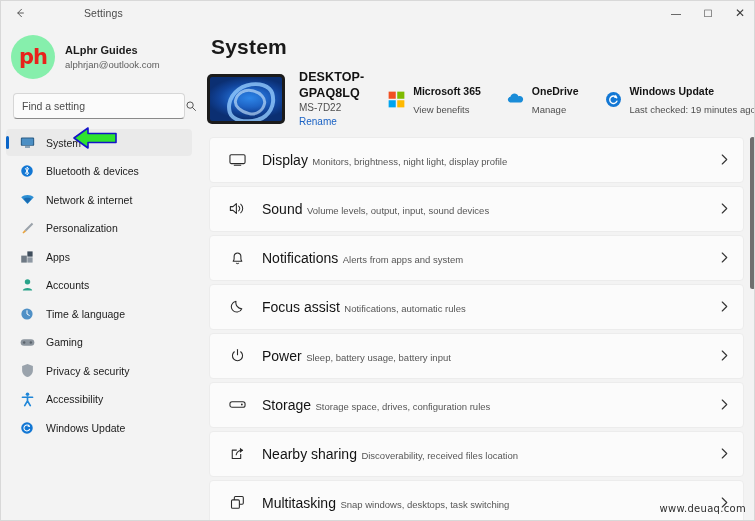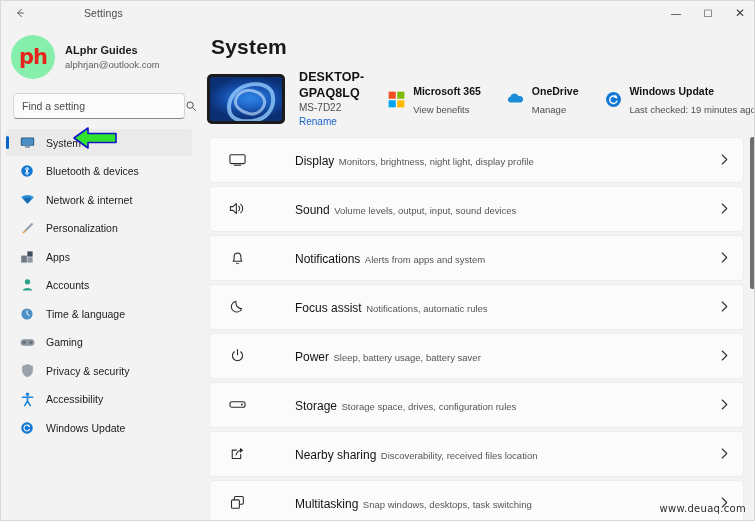--- a/index.html
+++ b/index.html
@@ -274,24 +274,23 @@
     margin-bottom: 3.5px;
   }
   .row-icon {
     width: 22px; height: 20px;
     display: flex; align-items: center; justify-content: center;
     color: #2a2a2a;
     flex: none;
   }
   .row-meta { margin-left: 14px; flex: 1; }
   .row-title {
-    font-size: 12px;
+    font-size: 14px;
     color: #131313;
     line-height: 15px;
-    margin-left: 33px;
   }
   .row-sub {
     font-size: 9.5px;
     color: #565656;
     line-height: 13px;
   }
   .row-chev {
     color: #343434;
     font-size: 11px;
     display: flex;
@@ -632,21 +631,21 @@
 
       <div class="row">
         <span class="row-icon">
           <svg width="15" height="15" viewBox="0 0 16 16" aria-hidden="true">
             <path d="M4.6 4 A5.4 5.4 0 1 0 11.4 4" fill="none" stroke="#2a2a2a" stroke-width="1.15" stroke-linecap="round"></path>
             <path d="M8 1.6 L8 7.2" stroke="#2a2a2a" stroke-width="1.15" stroke-linecap="round"></path>
           </svg>
         </span>
         <span class="row-meta">
           <span class="row-title">Power</span>
-          <span class="row-sub">Sleep, battery usage, battery saver</span>
+          <span class="row-sub">Sleep, battery usage, battery input</span>
         </span>
         <span class="row-chev">
           <svg width="9" height="13" viewBox="0 0 10 14" aria-hidden="true">
             <path d="M2.5 2 L7.5 7 L2.5 12" fill="none" stroke="#343434" stroke-width="1.25" stroke-linecap="round" stroke-linejoin="round"></path>
           </svg>
         </span>
       </div>
 
       <div class="row">
         <span class="row-icon">

